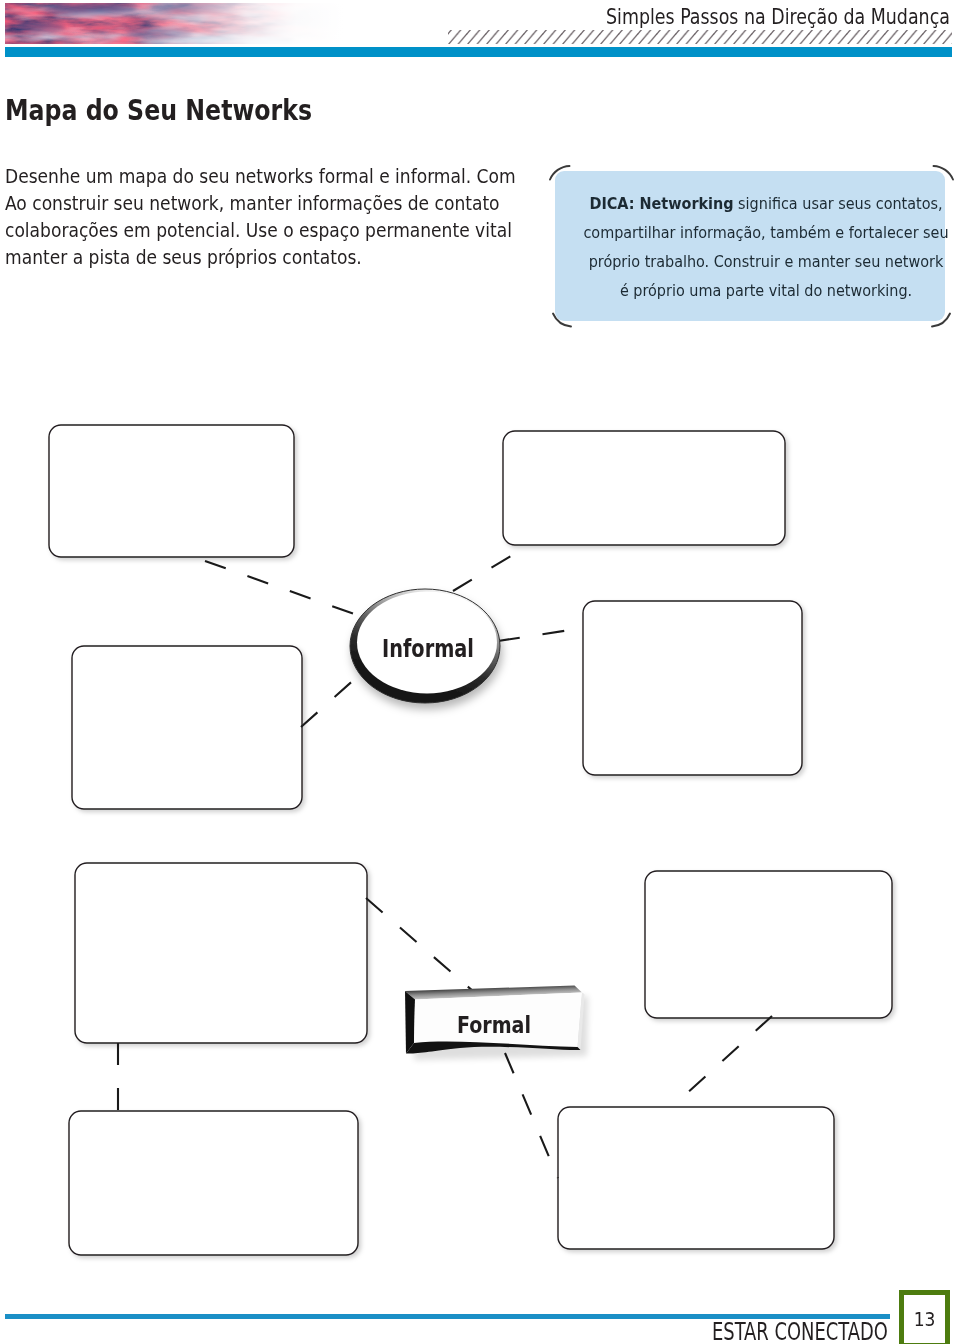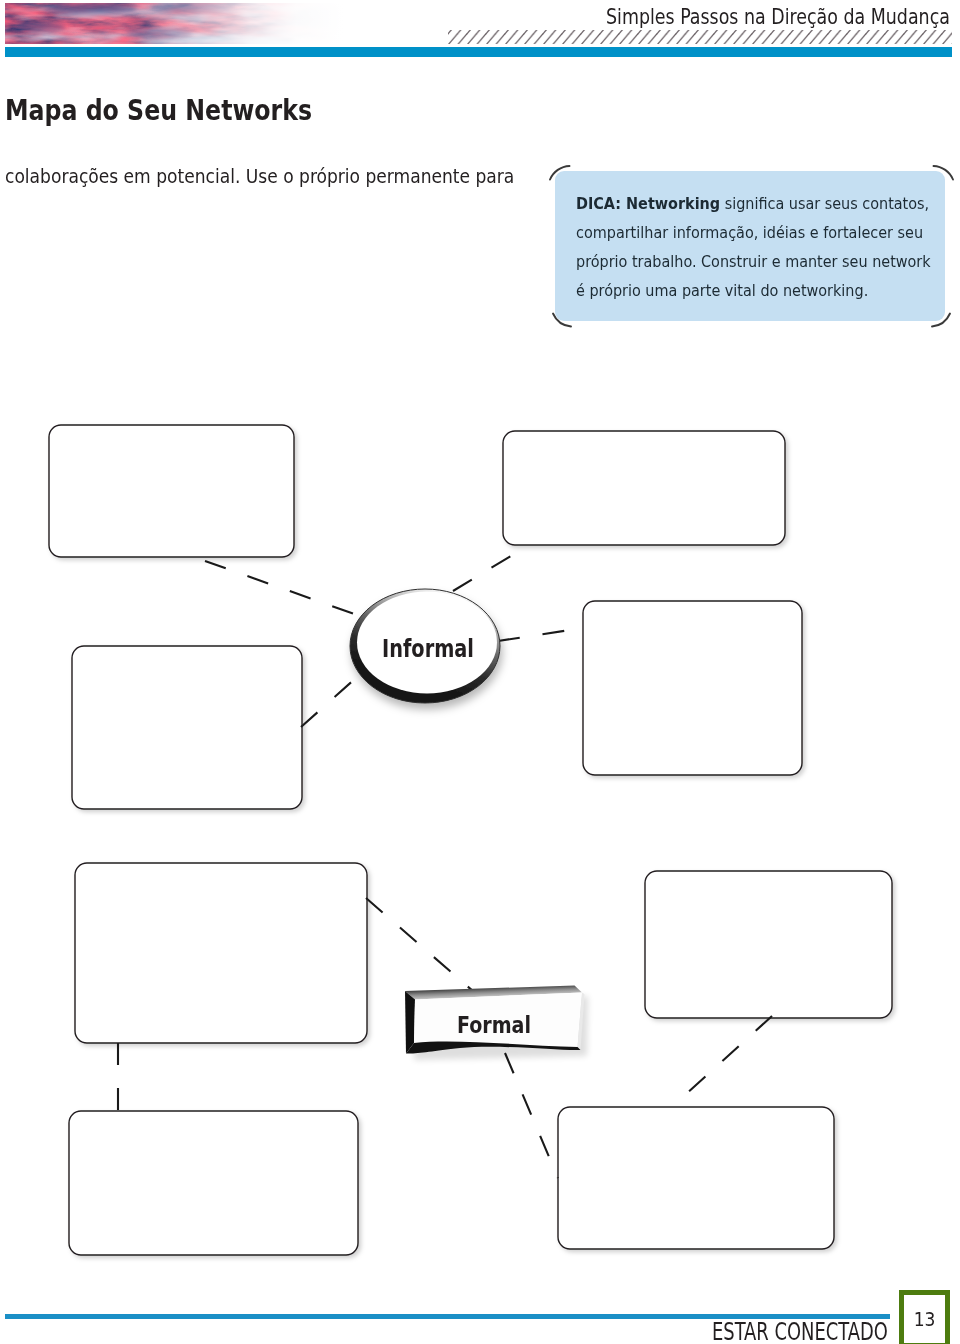--- a/index.html
+++ b/index.html
@@ -19,21 +19,21 @@
   #body-text{position:absolute;left:5px;top:163px;width:560px;font-size:19px;line-height:27px;color:#231f20;}
   #body-text .bline{white-space:nowrap;}
   
   #dica{position:absolute;left:543px;top:160px;width:417px;height:176px;}
   #dica-frame{position:absolute;left:0;top:0;}
   #dica-fill{position:absolute;left:12px;top:11px;width:390px;height:150px;background:#c5dff2;
              border-radius:9px;}
   #tip-lines{position:absolute;left:33px;top:11px;width:380px;height:150px;
              font-size:16px;line-height:29px;color:#1c2a33;padding-top:18px;
              box-sizing:border-box;}
-  #tip-lines .tline{white-space:nowrap;}
+  #tip-lines .tline{white-space:nowrap;text-align:center;}
   #tip-lines b{font-weight:bold;}
   
   #diagram{position:absolute;left:0;top:0;width:960px;height:1344px;}
   
   #footer-rule{position:absolute;left:5px;top:1314px;width:885px;height:4.5px;background:#1b8fc6;}
   #footer-text{position:absolute;left:712px;top:1318px;font-size:24px;color:#231f20;
                white-space:nowrap;transform:scaleX(0.830);transform-origin:left top;}
   #pagenum{position:absolute;left:899px;top:1290px;width:51px;height:58px;border:5px solid #4d7c0f;
            background:#fff;box-sizing:border-box;display:flex;align-items:center;justify-content:center;
            font-size:19px;color:#231f20;}
@@ -108,33 +108,36 @@
       <pattern id="hatchPat" width="9.5" height="16" patternUnits="userSpaceOnUse">
         <path d="M0 16 L13.5 0" stroke="#6b6266" stroke-width="1.2" fill="none"></path>
         <path d="M-9.5 16 L4 0" stroke="#6b6266" stroke-width="1.2" fill="none"></path>
       </pattern>
     </defs>
     <rect x="0" y="1" width="504" height="14" fill="url(#hatchPat)"></rect>
   </svg>
   <div id="header-title">Simples Passos na Direção da Mudança</div>
   <div id="page-title">Mapa do Seu Networks</div>
   <div id="body-text">
-      <div class="bline">colaborações em potencial. Use o próprio permanente para</div>
+      <div class="bline">Desenhe um mapa do seu networks formal e informal. Com</div>
+      <div class="bline">Ao construir seu network, manter informações de contato</div>
+      <div class="bline">colaborações em potencial. Use o espaço permanente vital</div>
+      <div class="bline">manter a pista de seus próprios contatos.</div>
     </div>
   <div id="dica">
     <svg id="dica-frame" viewBox="0 0 417 176" width="417" height="176">
       <path d="M7 19.5 A22 22 0 0 1 26.5 6" fill="none" stroke="#3a3a3a" stroke-width="1.9" stroke-linecap="round"></path>
       <path d="M390.5 6 A22 22 0 0 1 410 19.5" fill="none" stroke="#3a3a3a" stroke-width="1.9" stroke-linecap="round"></path>
       <path d="M28 166.5 A22 22 0 0 1 10 153.5" fill="none" stroke="#3a3a3a" stroke-width="1.9" stroke-linecap="round"></path>
       <path d="M407 153.5 A22 22 0 0 1 389 166.5" fill="none" stroke="#3a3a3a" stroke-width="1.9" stroke-linecap="round"></path>
     </svg>
     <div id="dica-fill"></div>
     <div id="tip-lines">
         <div class="tline"><b>DICA: Networking</b> significa usar seus contatos,</div>
-        <div class="tline">compartilhar informação, idéias e fortalecer seu</div>
+        <div class="tline">compartilhar informação, também e fortalecer seu</div>
         <div class="tline">próprio trabalho. Construir e manter seu network</div>
         <div class="tline">é próprio uma parte vital do networking.</div>
       </div>
   </div>
   <svg id="diagram" viewBox="0 0 960 1344" width="960" height="1344">
     <defs>
       <filter id="boxShadow" x="-10%" y="-10%" width="130%" height="130%">
         <feDropShadow dx="2.5" dy="2.5" stdDeviation="2" flood-color="#000" flood-opacity="0.18"></feDropShadow>
       </filter>
       <filter id="ovalShadow" x="-25%" y="-25%" width="160%" height="170%">

